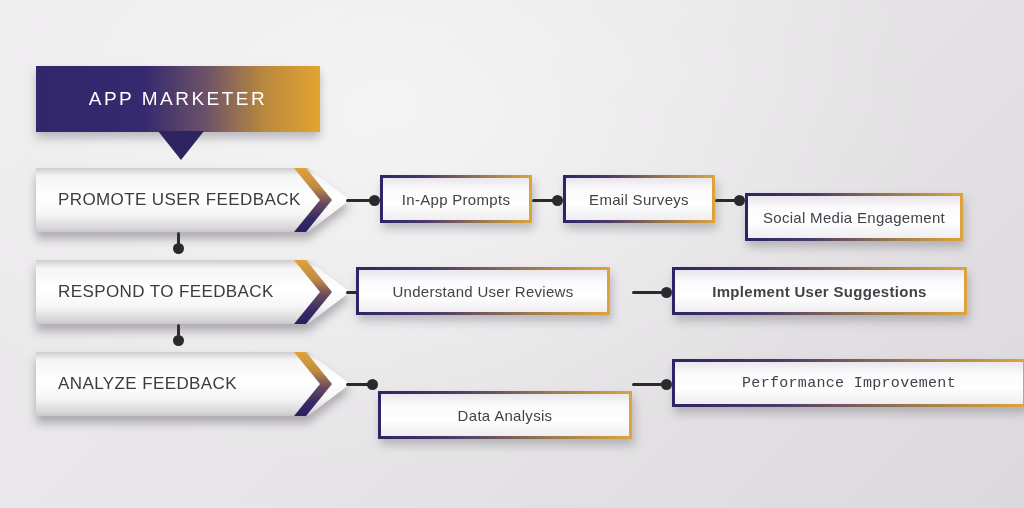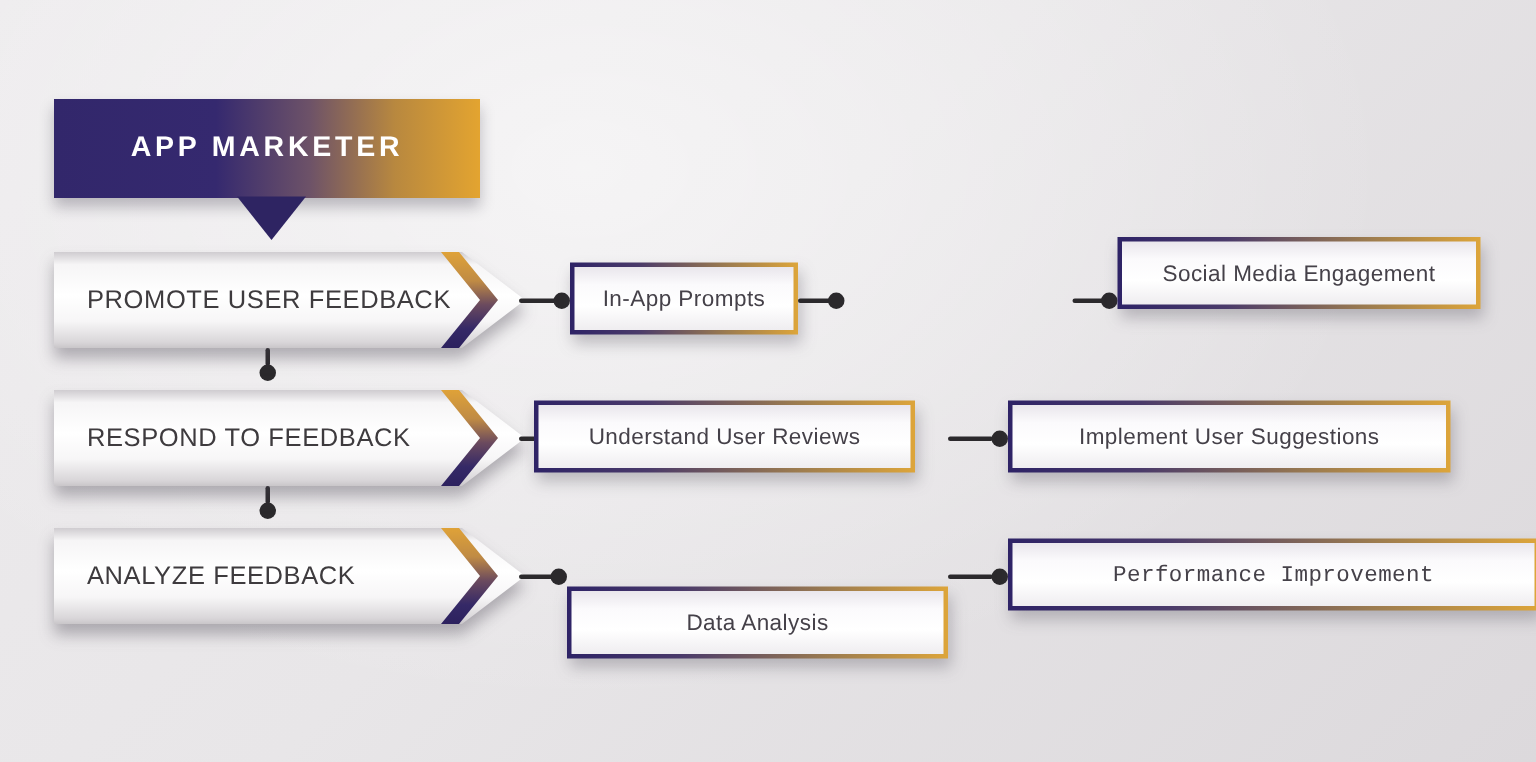--- a/index.html
+++ b/index.html
@@ -16,21 +16,21 @@
   }
 
   
   .header-banner {
     position: absolute; left: 36px; top: 66px; width: 284px; height: 66px;
     background: linear-gradient(90deg, #32276b 0%, #35296f 38%, #6d5268 60%, #b8883f 80%, #e3a430 100%);
     display: flex; align-items: center; justify-content: center;
     box-shadow: 0 6px 9px rgba(40,35,55,0.28);
   }
   .header-banner span {
-    color: #ffffff; font-size: 19px; font-weight: bold; letter-spacing: 2.5px;
+    color: #ffffff; font-size: 19px; font-weight: normal; letter-spacing: 2.5px;
   }
   .header-pointer {
     position: absolute; left: 158px; top: 131px;
     width: 0; height: 0;
     border-left: 23px solid transparent;
     border-right: 23px solid transparent;
     border-top: 29px solid #2e2462;
   }
 
   
@@ -98,41 +98,44 @@
     <div class="stage-label">PROMOTE USER FEEDBACK</div>
   </div>
 
   <div class="h-line" style="left:346px; top:198.5px; width:26px;"></div>
   <div class="dot" style="left:369px; top:194.5px;"></div>
   <div class="node" style="left:380px; top:175px; width:152px;">
     <div class="node-inner">In-App Prompts</div>
   </div>
   <div class="h-line" style="left:532px; top:198.5px; width:24px;"></div>
   <div class="dot" style="left:552px; top:194.5px;"></div>
+  <div class="node" style="left:563px; top:175px; width:152px;">
+    <div class="node-inner">Email Surveys</div>
+  </div>
   <div class="h-line" style="left:715px; top:198.5px; width:24px;"></div>
   <div class="dot" style="left:734px; top:194.5px;"></div>
-  <div class="node" style="left:745px; top:158px; width:242px;">
+  <div class="node" style="left:745px; top:193px; width:218px;">
     <div class="node-inner">Social Media Engagement</div>
   </div>
 
   <div class="stage stage-2">
     <div class="stage-shape">
       <div class="stage-white"></div>
       <div class="stage-chevron"></div>
     </div>
     <div class="stage-label">RESPOND TO FEEDBACK</div>
   </div>
   <div class="h-line" style="left:346px; top:290.5px; width:25px;"></div>
   <div class="dot" style="left:367px; top:286.5px;"></div>
   <div class="node" style="left:356px; top:267px; width:254px;">
     <div class="node-inner">Understand User Reviews</div>
   </div>
   <div class="h-line" style="left:632px; top:290.5px; width:30px;"></div>
   <div class="dot" style="left:661px; top:286.5px;"></div>
-  <div class="node" style="left:672px; top:267px; width:295px;">
+  <div class="node" style="left:672px; top:267px; width:295px;font-weight:bold;">
     <div class="node-inner">Implement User Suggestions</div>
   </div>
 
   <div class="stage stage-3">
     <div class="stage-shape">
       <div class="stage-white"></div>
       <div class="stage-chevron"></div>
     </div>
     <div class="stage-label">ANALYZE FEEDBACK</div>
   </div>

